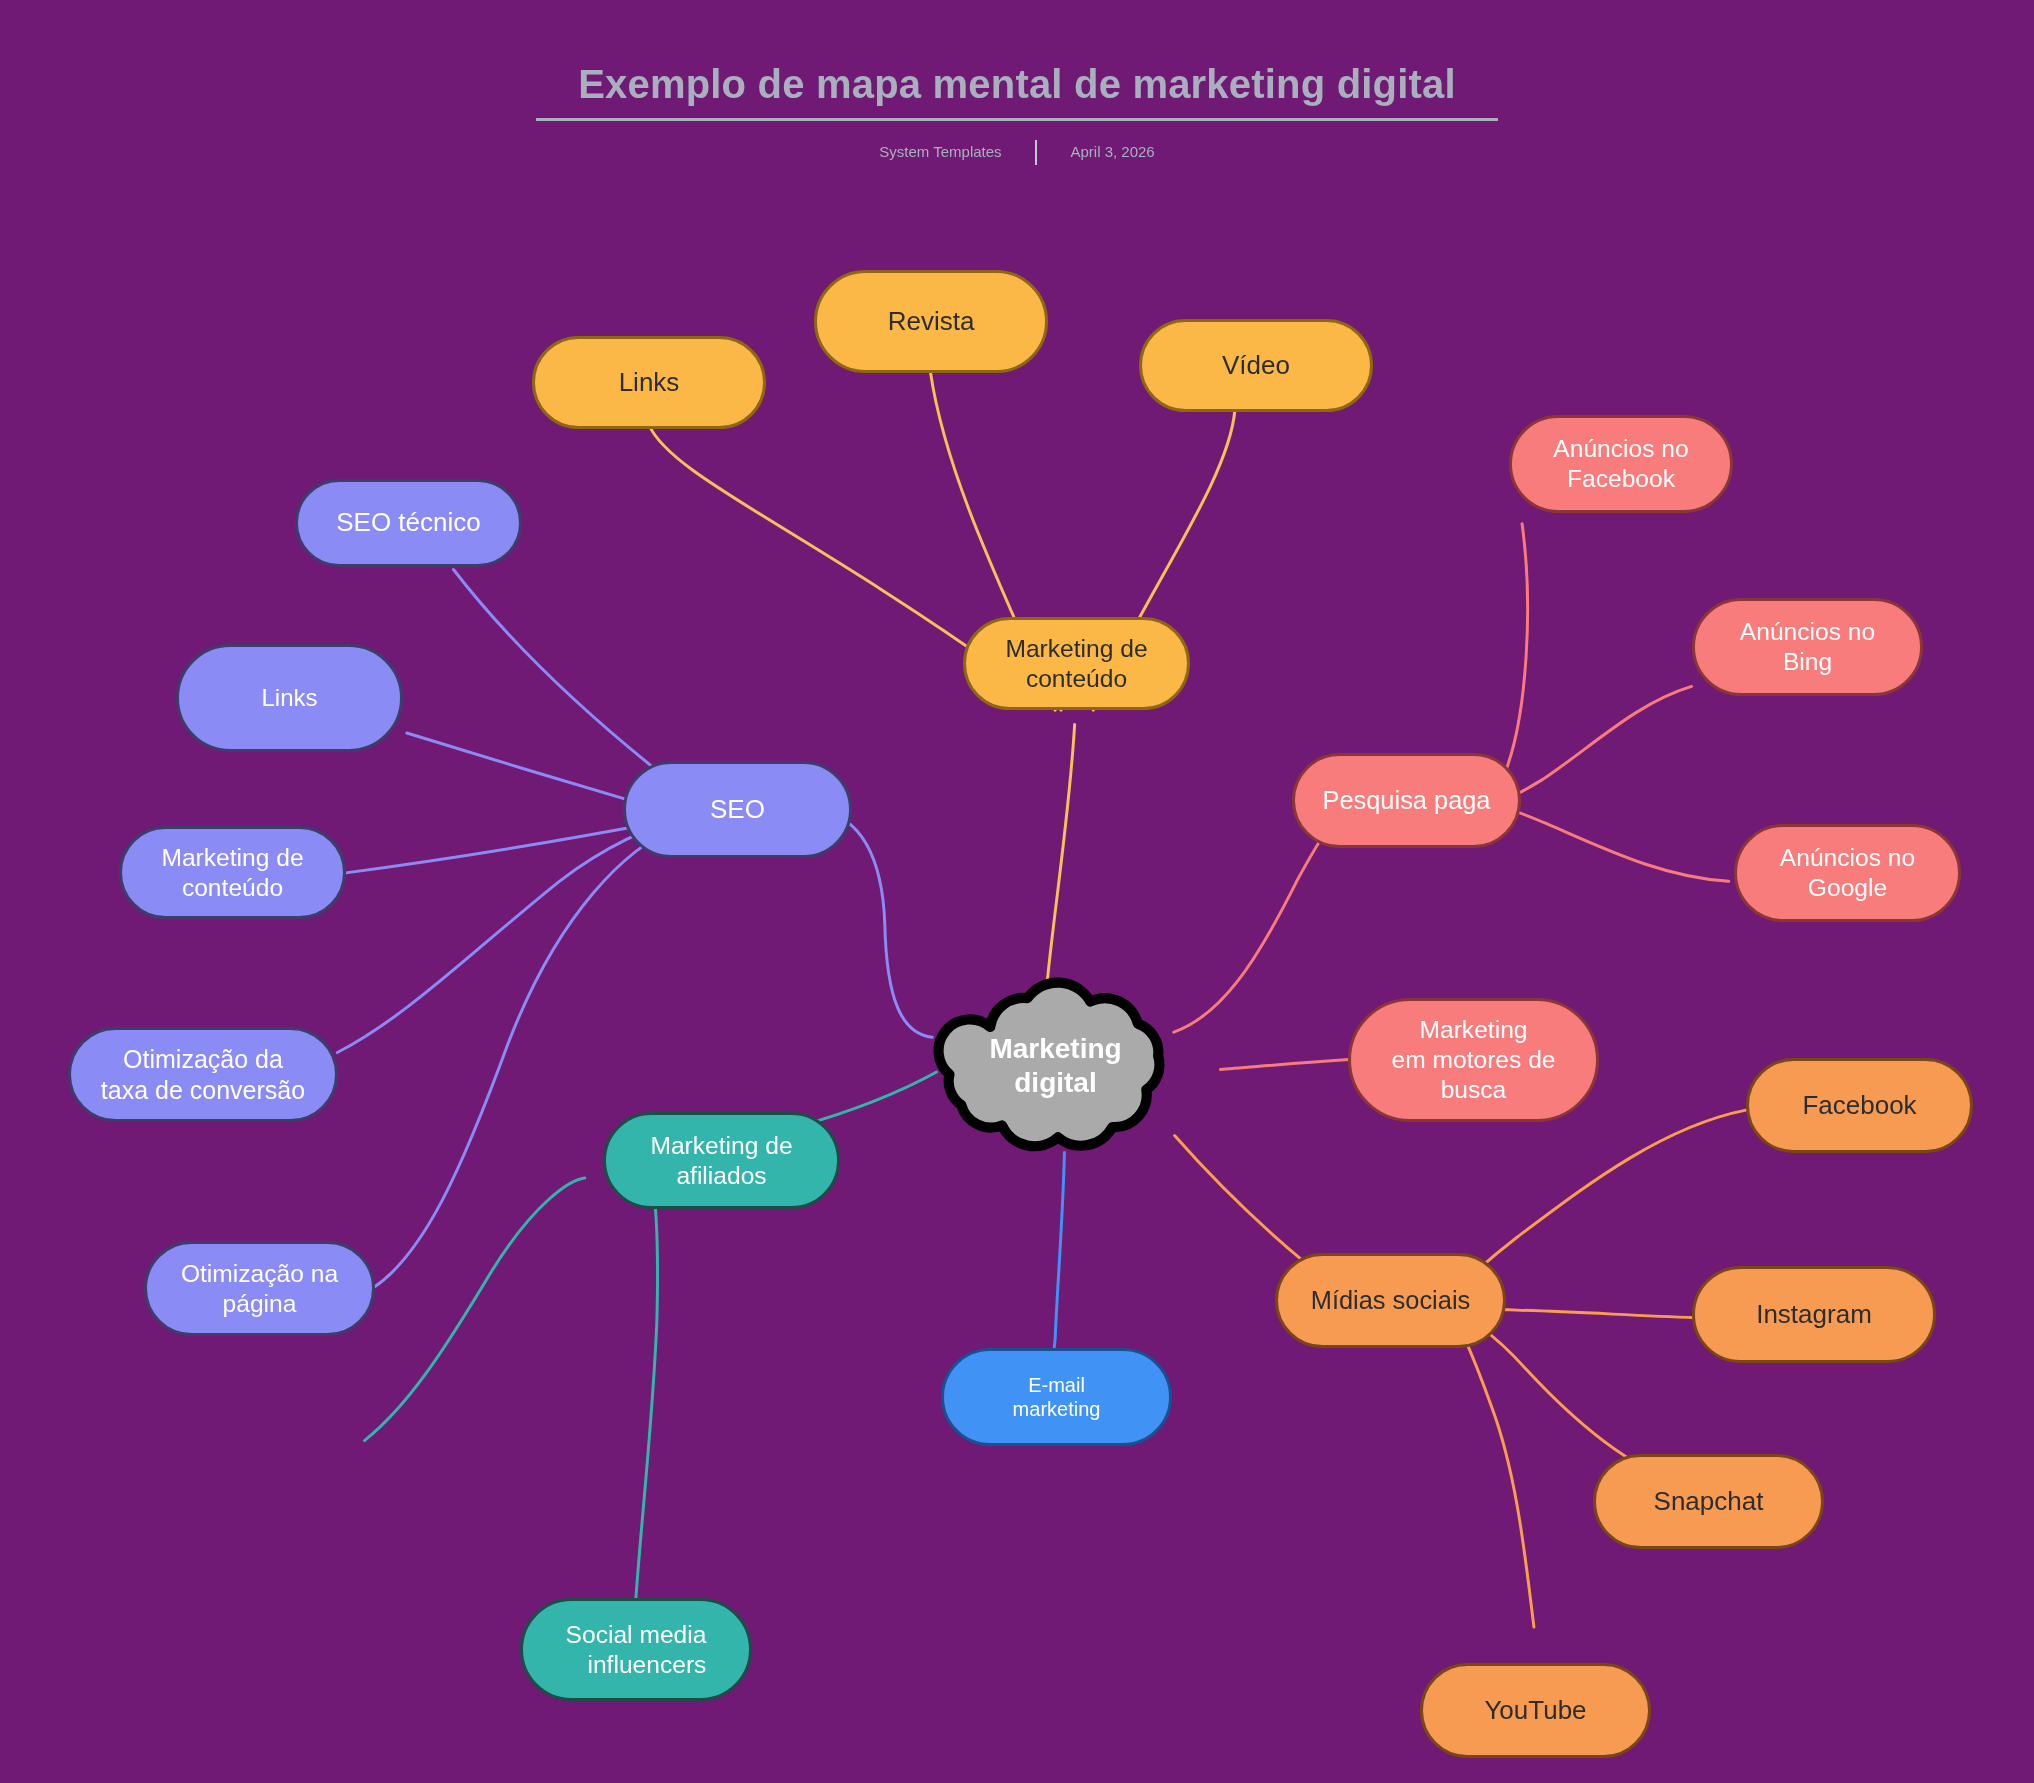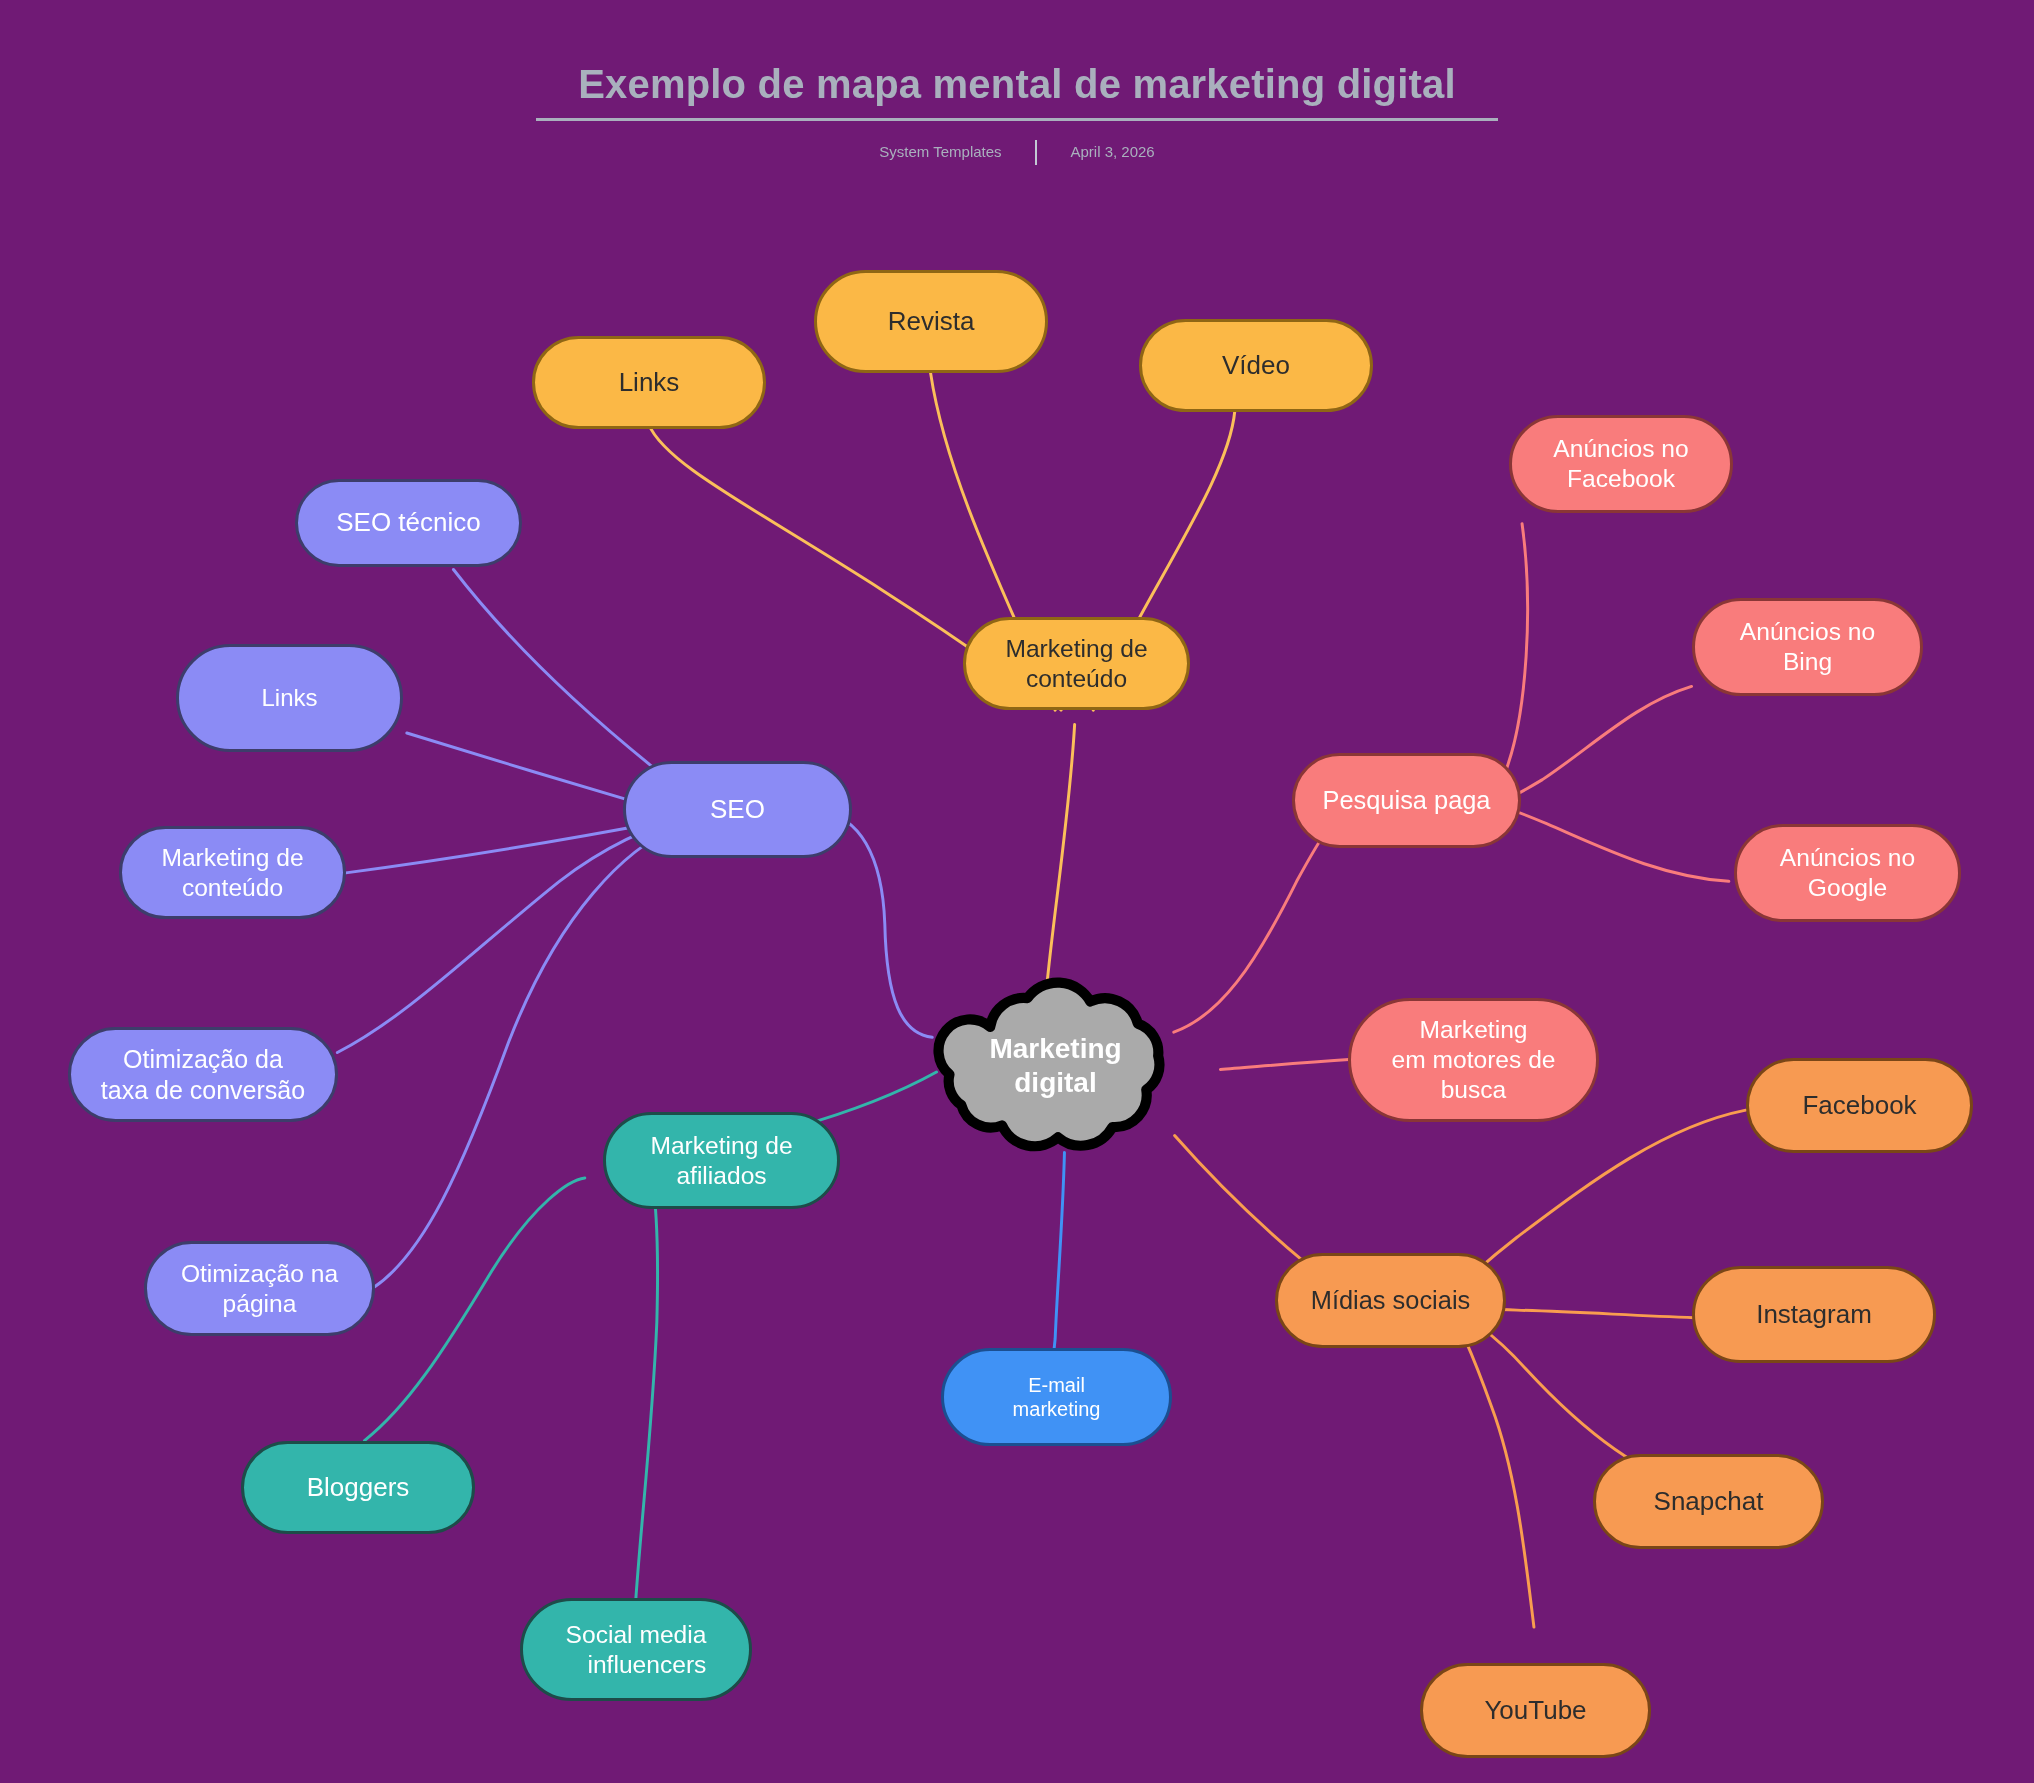--- a/index.html
+++ b/index.html
@@ -288,23 +288,20 @@
 
   <div class="node orange" style="left:1275px; top:1253px; width:231px; height:95px; font-size:25.4px;">
     <span>Mídias sociais</span>
   </div>
 
   <div class="node teal" style="left:603px; top:1112px; width:237px; height:97px; font-size:24.6px;">
     <span>Marketing de
 afiliados</span>
   </div>
 
-  <div class="node teal" style="left:241px; top:1441px; width:234px; height:93px; font-size:26px;">
-    <span>Bloggers</span>
-  </div>
 
   <div class="node teal" style="left:520px; top:1598px; width:232px; height:103px; font-size:24.6px;text-align:right;">
     <span>Social media
 influencers</span>
   </div>
 
   <div class="node blue" style="left:941px; top:1348px; width:231px; height:98px; font-size:20px;">
     <span>E-mail
 marketing</span>
   </div>

